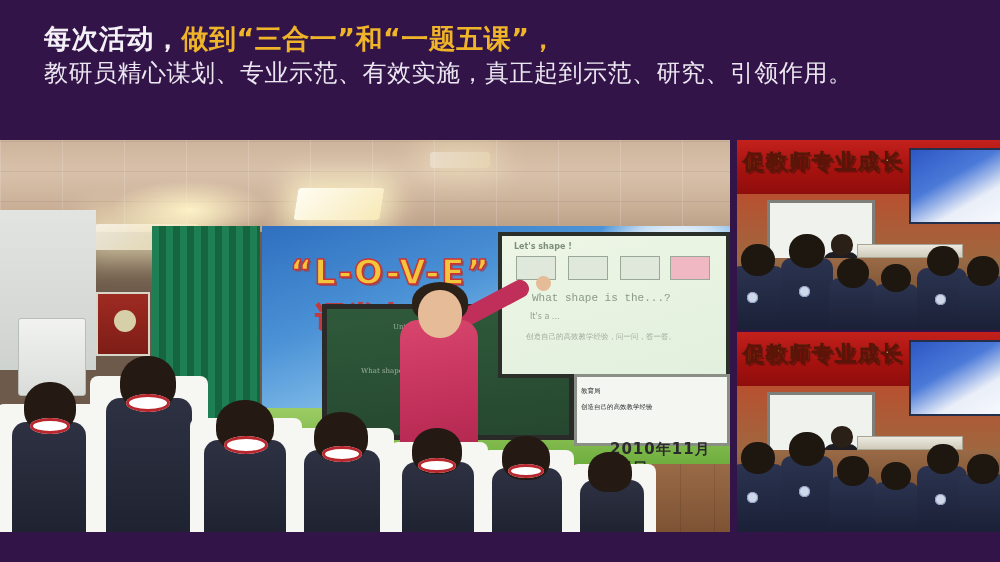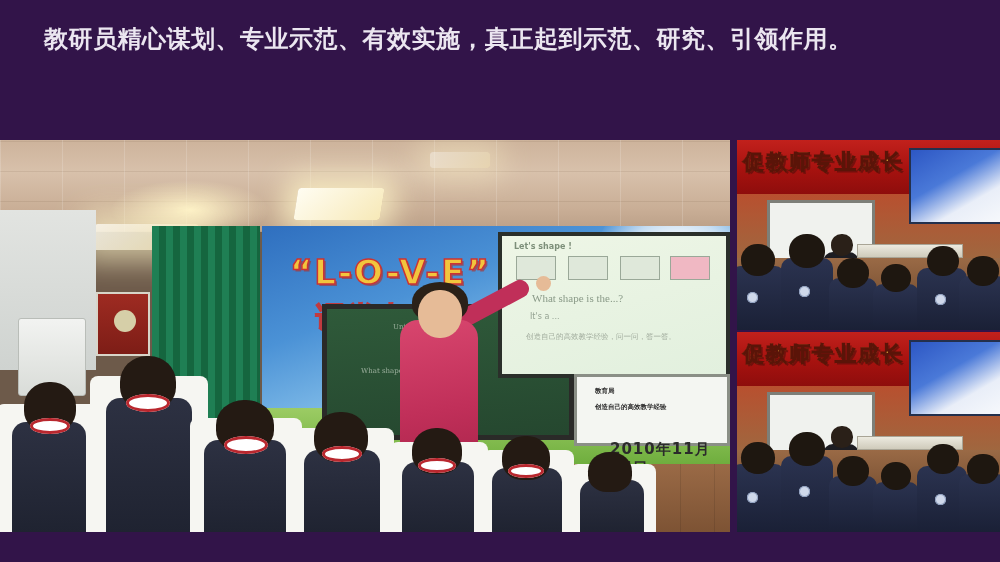--- a/index.html
+++ b/index.html
@@ -6,21 +6,21 @@
   html,body { width:1000px; height:562px; overflow:hidden; }
   body {
     background:#321449;
     font-family:"DejaVu Sans", sans-serif;
     position:relative;
   }
   .slide { position:absolute; inset:0; background:#321449; }
 
   
   .heading { position:absolute; left:0; top:0; width:1000px; height:140px; padding:22px 12px 0 44px; }
-  .hline { white-space:nowrap;font-weight:bold; }
+  .hline { white-space:nowrap; }
   .l1 { font-size:27px; font-weight:bold; letter-spacing:.5px; line-height:34px; }
   .l1 .w { color:#f4f1f6; }
   .l1 .g { color:#f0b429; }
   .l2 { font-size:25px; font-weight:bold; color:#f0b429; line-height:34px; letter-spacing:0px; }
   .l3 { font-family:"DejaVu Serif", serif; font-size:24px; color:#ebe6f0; line-height:34px; letter-spacing:.5px; }
 
   
   .photos { position:absolute; left:0; top:140px; width:1000px; height:392px; }
 
   .photo { position:absolute; overflow:hidden; }
@@ -97,27 +97,27 @@
   .teacher-hand { position:absolute; left:536px; top:136px; width:15px; height:15px; border-radius:50%; background:#e6bb97; }
   .teacher-legs { position:absolute; left:412px; top:336px; width:58px; height:56px; background:#2a2a33; border-radius:6px; }
 
   .screen { position:absolute; left:498px; top:92px; width:232px; height:146px;
     background:linear-gradient(165deg,#eef6e6,#e2f0de); border:4px solid #2a2f2a; overflow:hidden; }
   .scr-title { position:absolute; left:12px; top:6px; font-size:8px; color:#7d8f7a; font-weight:bold; }
   .scr-imgs { position:absolute; left:10px; top:20px; width:212px; height:26px; }
   .scr-img { position:absolute; width:40px; height:24px; border:1px solid #9aa898; background:#dfe8da; }
   .si1{left:4px;}.si2{left:56px;}.si3{left:108px;}
   .si4{left:158px;background:#f0b8c3;}
-  .scr-q  { position:absolute; left:30px; top:56px; font-size:11px; color:#8a9a88; font-family:Liberation Serif, serif;text-align:center; }
+  .scr-q  { position:absolute; left:30px; top:56px; font-size:11px; color:#8a9a88; font-family:Liberation Mono, monospace;text-align:center; }
   .scr-a  { position:absolute; left:28px; top:76px; font-size:8px; color:#94a292; }
   .scr-cn { position:absolute; left:24px; top:96px; font-size:7.5px; color:#a3ae9f; white-space:nowrap; }
 
   .whitebd { position:absolute; left:574px; top:234px; width:156px; height:72px;
     background:#f4f6f2; border:3px solid #8a8f86; }
-  .wb-l { position:absolute; left:18px; font-size:6.5px; color:#2a2a2a; white-space:nowrap;font-weight:bold; }
+  .wb-l { position:absolute; left:4px; font-size:6.5px; color:#2a2a2a; white-space:nowrap; }
   .wb1{top:10px;} .wb2{top:26px;}
   .wb-date { position:absolute; left:610px; top:300px; font-size:15px; font-weight:bold;
     color:#2b2b2b; letter-spacing:1px; }
 
   .floor { position:absolute; left:0; top:324px; width:730px; height:68px;
     background:linear-gradient(180deg,#9a6a46,#7d5334); }
   .floor:before { content:""; position:absolute; inset:0;
     background:repeating-linear-gradient(90deg,rgba(0,0,0,.10) 0 1px,transparent 1px 34px); }
   .desk-row { position:absolute; left:120px; top:330px; width:470px; height:18px;
     background:linear-gradient(180deg,#f2efe6,#d8d3c2); border:1px solid #b5b0a0; }
@@ -160,20 +160,21 @@
   .rp-desk { position:absolute; left:120px; top:104px; width:106px; height:14px;
     background:linear-gradient(180deg,#eceadf,#cfcbbb); border:1px solid #a9a596; }
   .rp-chair { position:absolute; width:22px; height:34px; border:3px solid #c99a3f; border-radius:4px; }
 </style>
 </head>
 <body>
 
 <div class="slide">
 
   <div class="heading">
+    <div class="hline l1"><span class="w">每次活动，</span><span class="g">做到“三合一”和“一题五课”，</span></div>
     <div class="hline l3">教研员精心谋划、专业示范、有效实施，真正起到示范、研究、引领作用。</div>
   </div>
 
   <div class="photos">
 
     <div class="photo main-photo">
       <div class="ceiling"></div>
       <div class="lampglow"></div>
       <div class="lamp lamp1"></div>
       <div class="lamp lamp2"></div>

